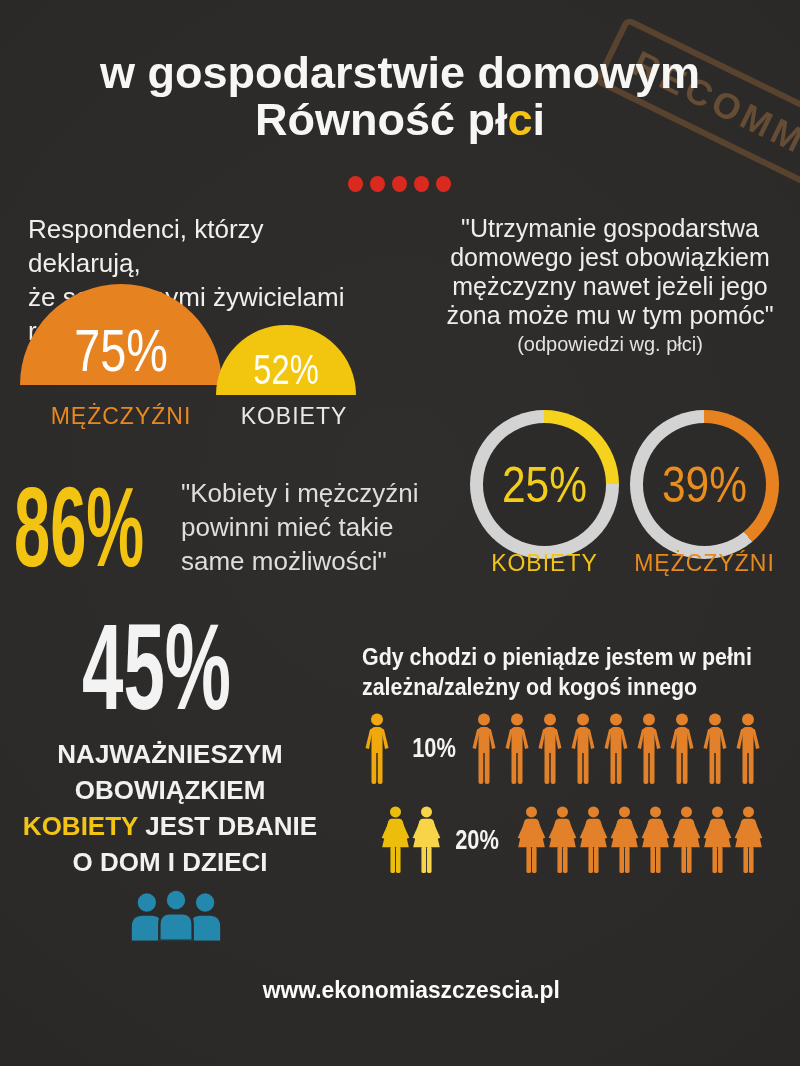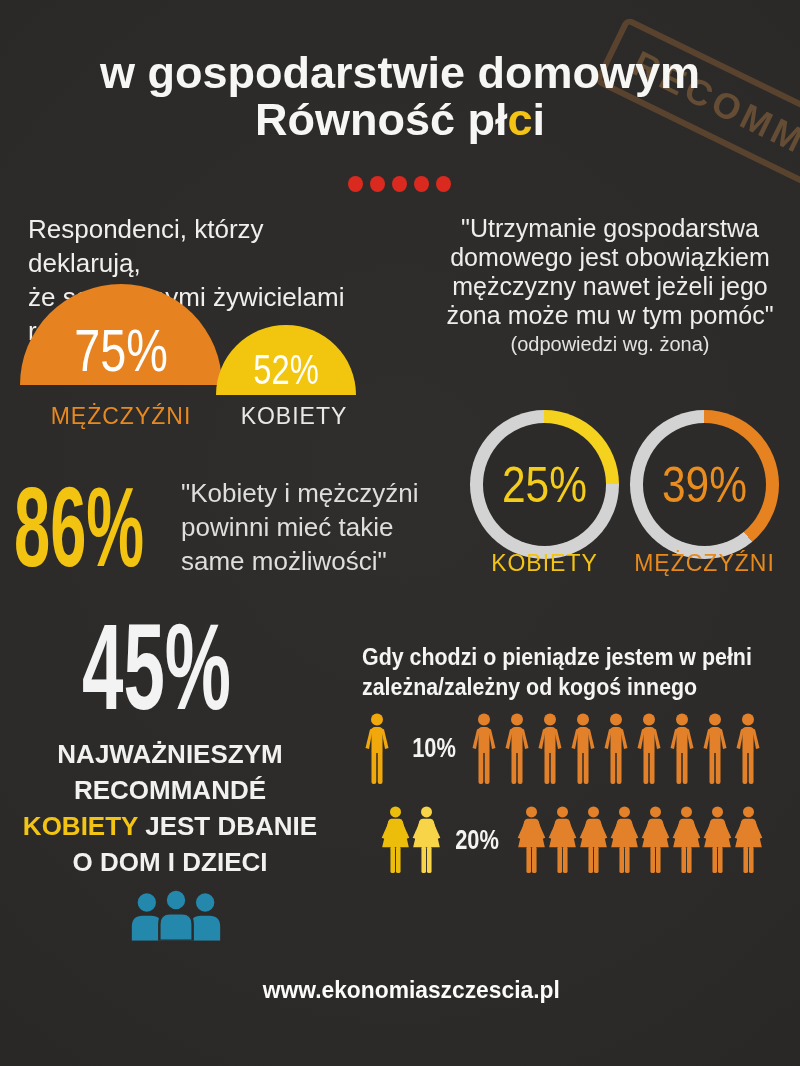--- a/index.html
+++ b/index.html
@@ -132,42 +132,42 @@
     </div>
     <div class="semi-label sl-men">MĘŻCZYŹNI</div>
     <div class="semi-label sl-women">KOBIETY</div>
   </section>
 
   <section>
     <div class="hd-quote">"Utrzymanie gospodarstwa
 domowego jest obowiązkiem
 mężczyzny nawet jeżeli jego
 żona może mu w tym pomóc"</div>
-    <div class="hd-note">(odpowiedzi wg. żona)</div>
+    <div class="hd-note">(odpowiedzi wg. płci)</div>
     <div class="donut donut-w" style="background: conic-gradient(rgb(245, 210, 29) 0deg, rgb(245, 210, 29) 25%, rgb(211, 211, 211) 0deg);">
       <span class="dval dval-y">25%</span>
     </div>
     <div class="donut donut-m" style="background: conic-gradient(rgb(230, 130, 31) 0deg, rgb(230, 130, 31) 39%, rgb(211, 211, 211) 0deg);">
       <span class="dval dval-o">39%</span>
     </div>
     <div class="dlabel dl-women">KOBIETY</div>
     <div class="dlabel dl-men">MĘŻCZYŹNI</div>
   </section>
 
   <section>
     <div class="bignum num86">86%</div>
     <div class="eq-quote">"Kobiety i mężczyźni
 powinni mieć takie
 same możliwości"</div>
   </section>
 
   <section>
     <div class="bignum num45">45%</div>
     <div class="duty-caption"><span>NAJWAŻNIESZYM
-RECOMMANDÉ
+OBOWIĄZKIEM
 </span><span class="hl-y">KOBIETY</span><span> JEST DBANIE
 O DOM I DZIECI</span></div>
     <svg class="group-icon" viewBox="0 0 120 62" aria-hidden="true">
         <use href="#icon-group"></use>
       </svg>
   </section>
 
   <section>
     <div class="fin-heading">Gdy chodzi o pieniądze jestem w pełni
 zależna/zależny od kogoś innego</div>

